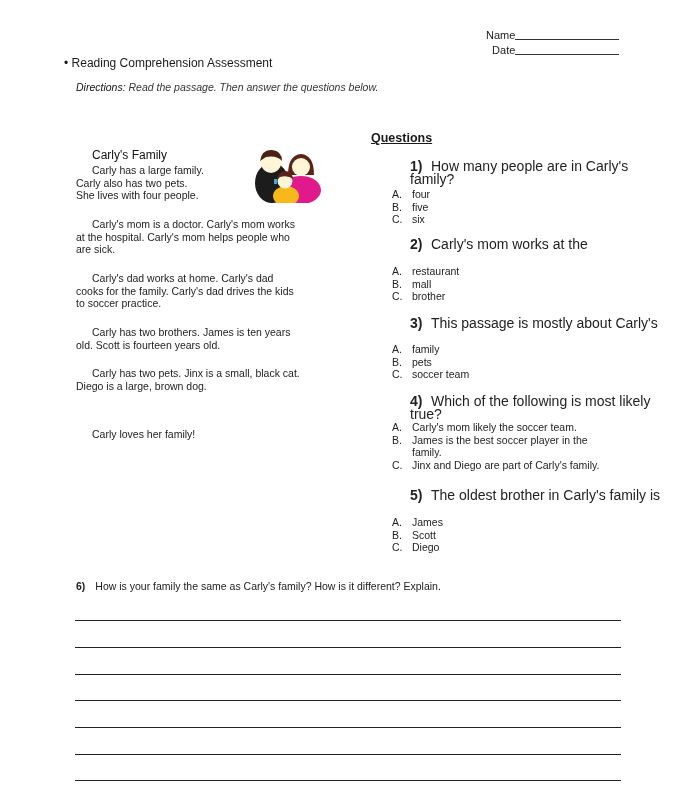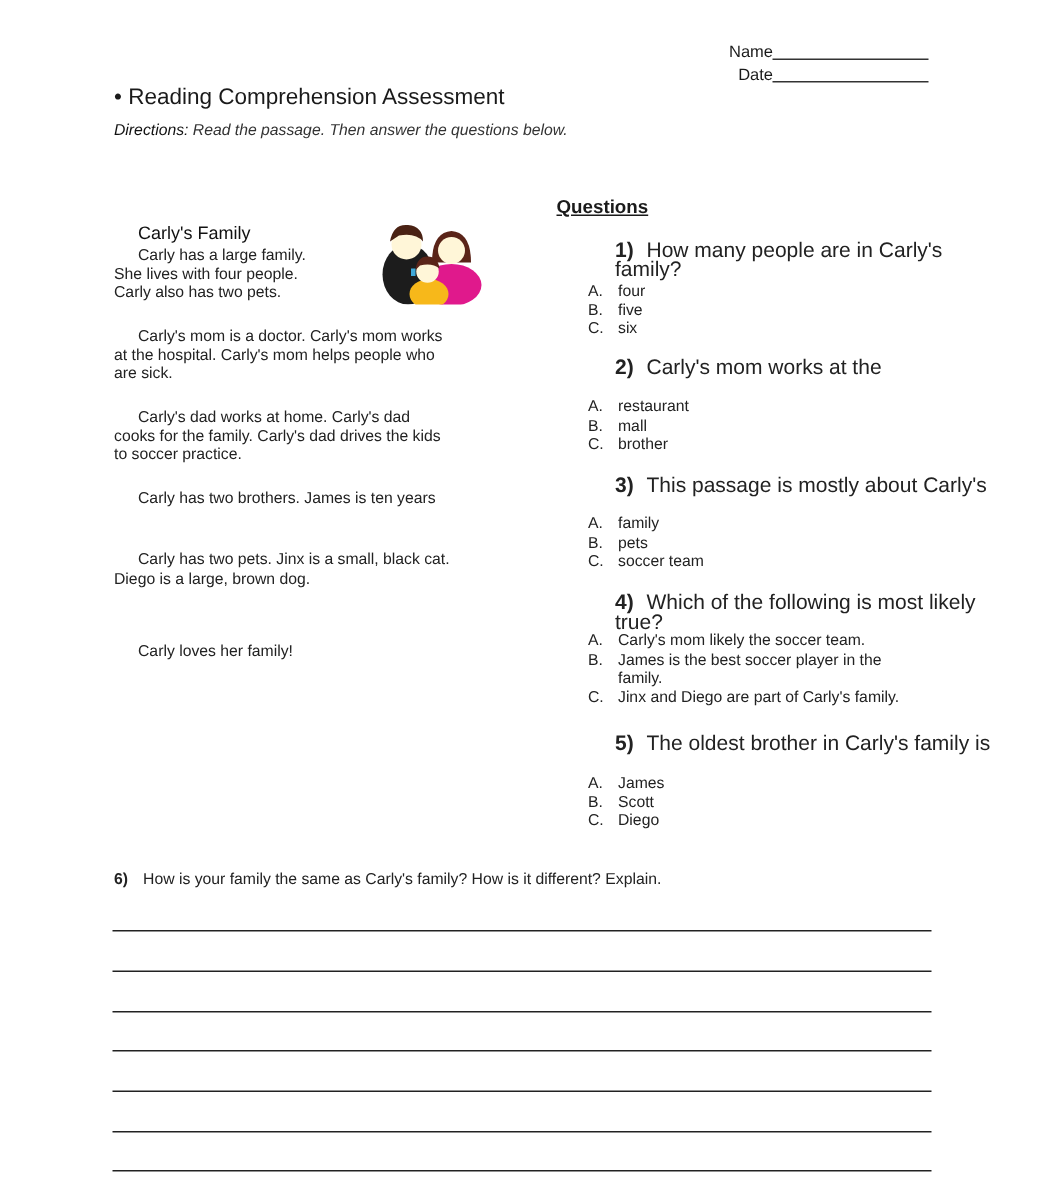--- a/index.html
+++ b/index.html
@@ -2,21 +2,21 @@
 <html><head>
 <meta charset="utf-8">
 <style>
   html, body { margin: 0; padding: 0; background: #ffffff; }
   body { width: 700px; height: 786px; position: relative; overflow: hidden;
          font-family: "Liberation Sans", sans-serif; color: #1a1a1a; }
   .abs { position: absolute; }
   .namedate { left: 486px; top: 28px; font-size: 11px; line-height: 15px; }
   .namedate .row { display: flex; justify-content: flex-end; align-items: flex-end; }
   .namedate .blank { display: inline-block; width: 104px; border-bottom: 1px solid #333; margin-bottom: 3px; }
-  .title { left: 76px; top: 56px; font-size: 15px; text-align: center; }
+  .title { left: 64px; top: 56px; font-size: 12px; text-align: center; }
   .directions { left: 76px; top: 81px; font-size: 10.5px; font-style: italic; color: #333; }
   .directions b { font-weight: normal; color: #111; }
   .story-title { left: 92px; top: 148px; font-size: 12px; color: #111; }
   .passage { left: 76px; width: 262px; font-size: 10.5px; line-height: 12.5px; color: #222; }
   .passage .indent { text-indent: 16px; }
   .q-head { left: 371px; top: 131px; font-size: 12.5px; font-weight: bold; text-decoration: underline; }
   .q { left: 371px; font-size: 14px; line-height: 12.5px; color: #222; width: 260px; margin-left: 39px; }
   .q .num { display: inline-block; width: 21px; font-weight: bold; }
   .opts { left: 392px; font-size: 10.5px; line-height: 12.5px; color: #222; width: 240px; }
   .opt { display: flex; }
@@ -55,35 +55,36 @@
   <circle cx="57" cy="24" r="9" fill="#fff6d8"></circle>
 
   <ellipse cx="42" cy="53" rx="13" ry="10" fill="#f7b81a"></ellipse>
   <circle cx="41" cy="38" r="7.5" fill="#fff6d8"></circle>
   <path d="M33 37 Q34 28 41 28 Q48 28 49 36 Q44 32 36 34 Z" fill="#5a2418"></path>
   <rect x="30" y="36" width="3" height="5" fill="#3fa9d8"></rect>
 </svg>
 
 <div class="abs passage" style="top:164px">
   <div class="indent">Carly has a large family.</div>
+  <div>Carly also has two pets.</div>
   <div>She lives with four people.</div>
-  <div>Carly also has two pets.</div>
 </div>
 <div class="abs passage" style="top:218px">
   <div class="indent">Carly's mom is a doctor. Carly's mom works</div>
   <div>at the hospital. Carly's mom helps people who</div>
   <div>are sick.</div>
 </div>
 <div class="abs passage" style="top:272px">
   <div class="indent">Carly's dad works at home. Carly's dad</div>
   <div>cooks for the family. Carly's dad drives the kids</div>
   <div>to soccer practice.</div>
 </div>
 <div class="abs passage" style="top:326px">
   <div class="indent">Carly has two brothers. James is ten years</div>
+  <div>old. Scott is fourteen years old.</div>
 </div>
 <div class="abs passage" style="top:367px">
   <div class="indent">Carly has two pets. Jinx is a small, black cat.</div>
   <div>Diego is a large, brown dog.</div>
 </div>
 <div class="abs passage" style="top:428px">
   <div class="indent">Carly loves her family!</div>
 </div>
 
 <div class="abs q-head">Questions</div>

